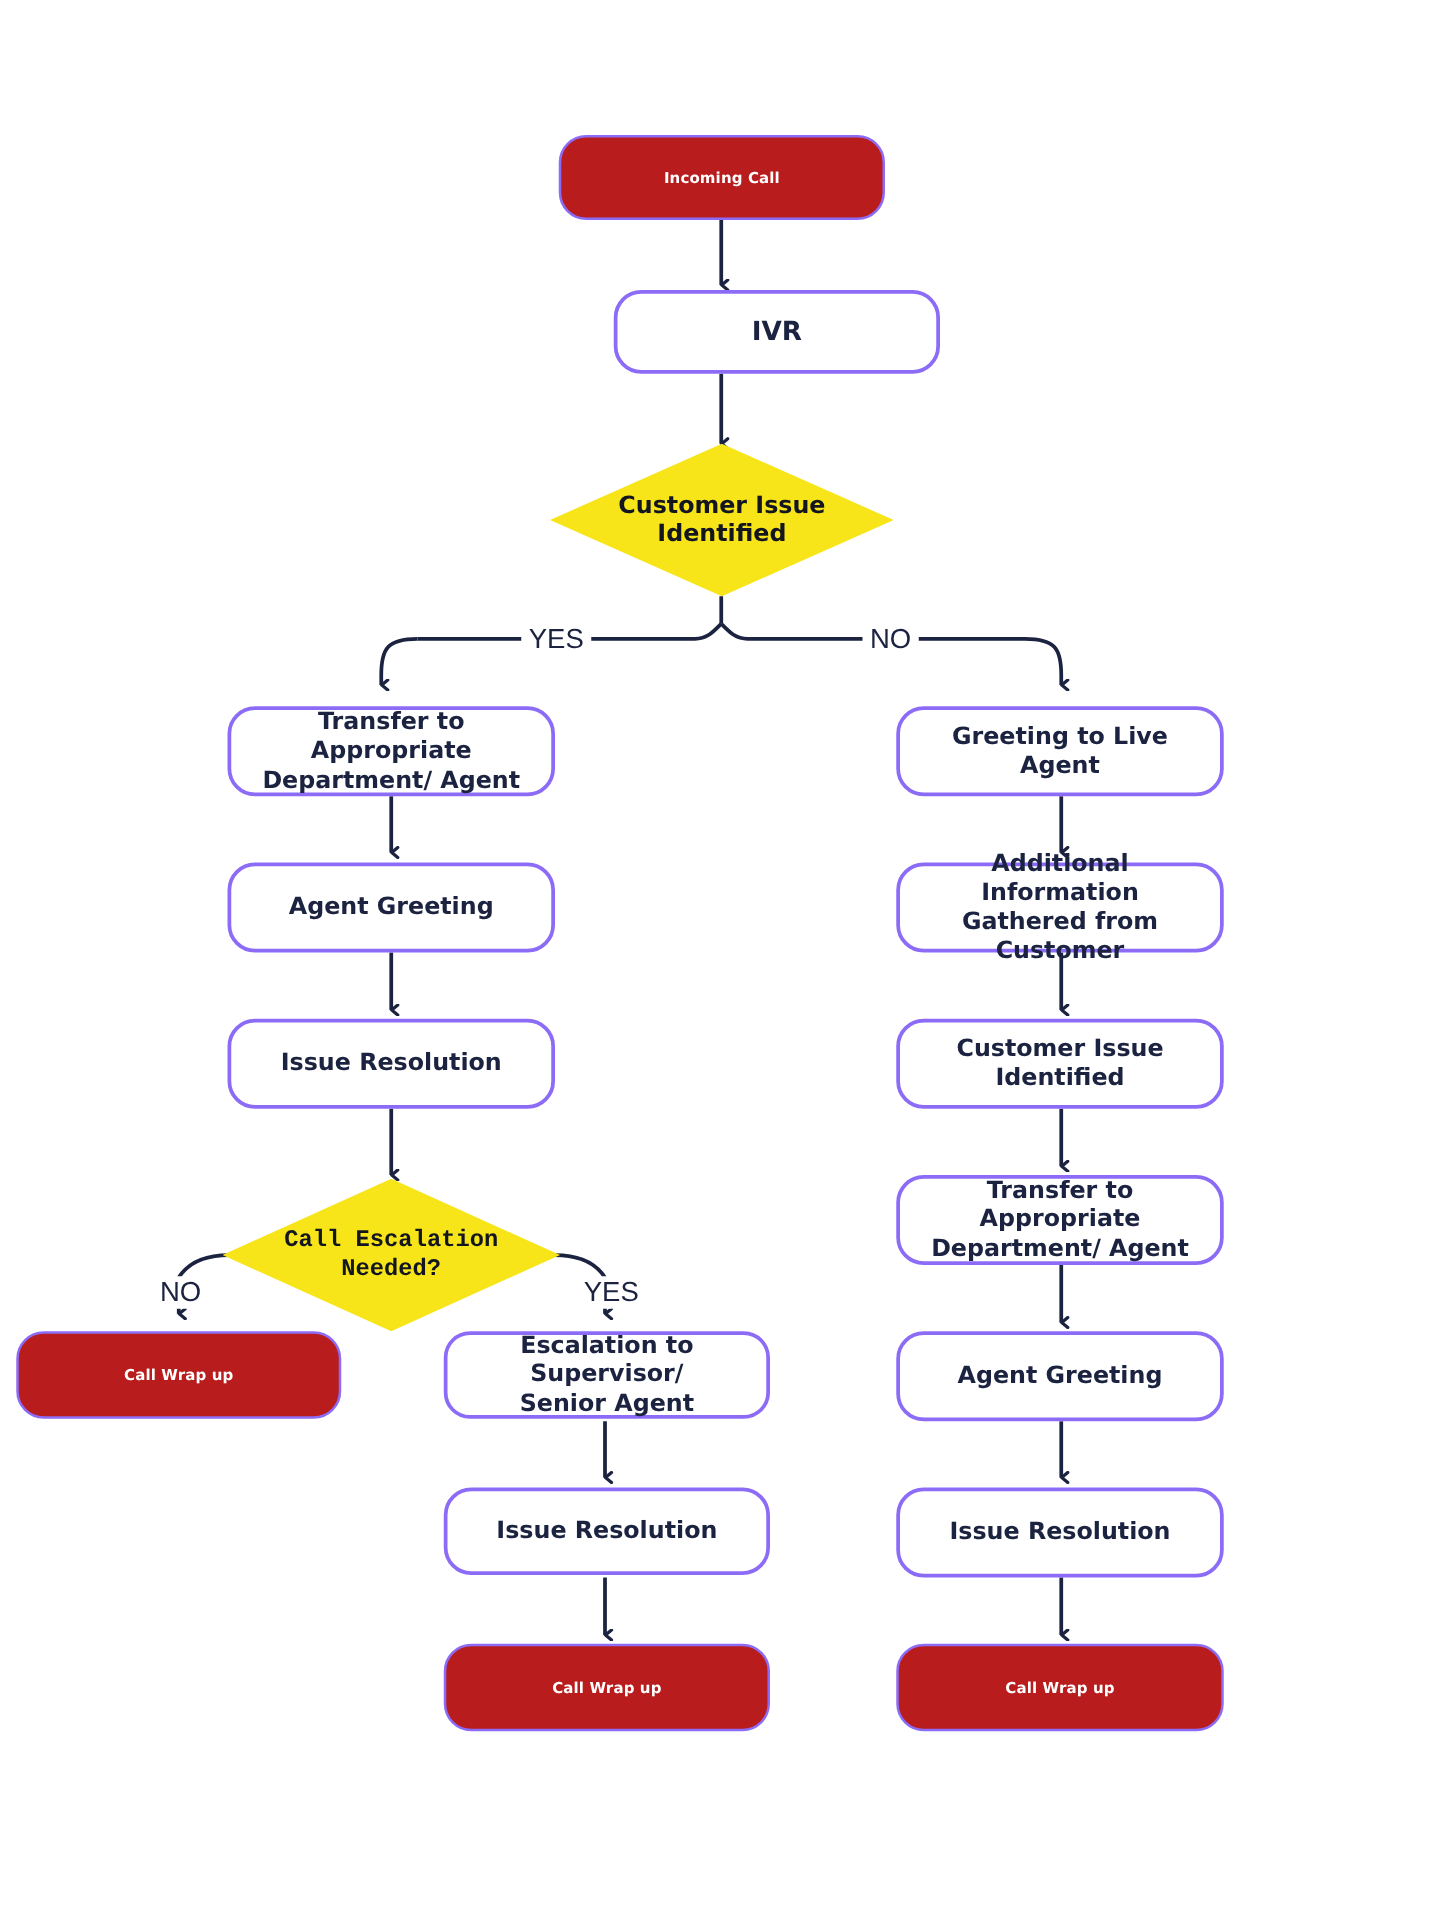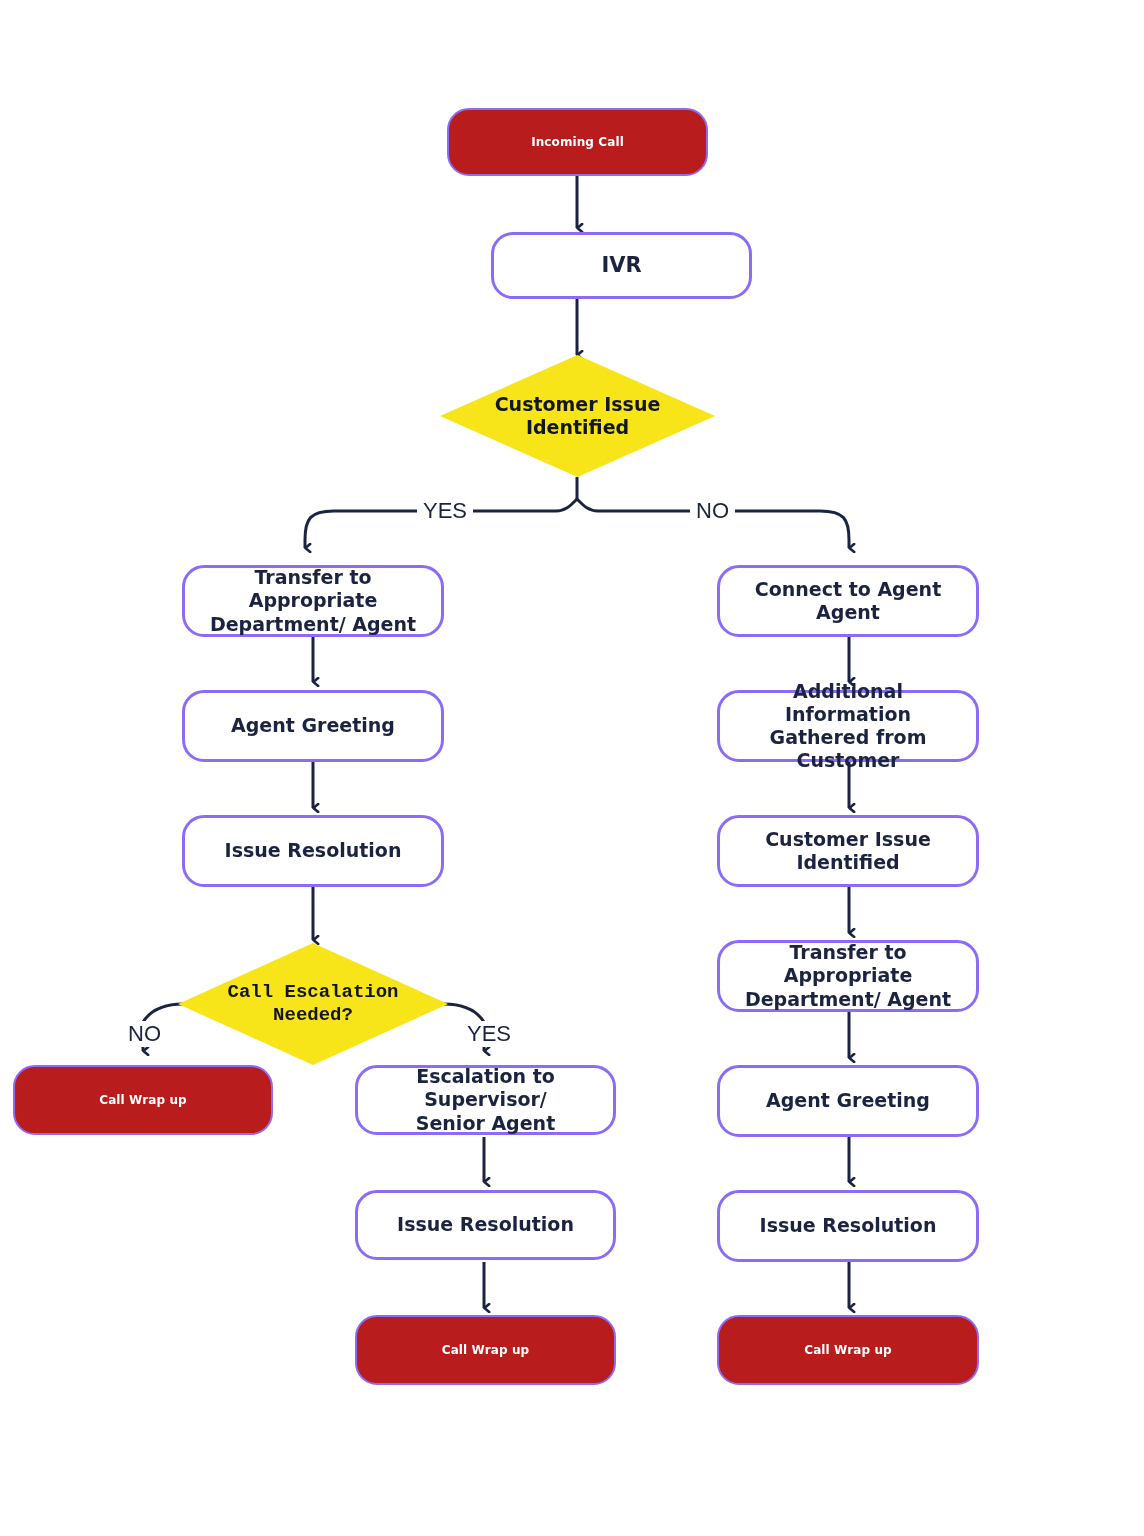--- a/index.html
+++ b/index.html
@@ -179,35 +179,35 @@
 Needed?</span>
   </div>
 
   <span class="edge-label" style="left:122px; top:1021px;">NO</span>
   <span class="edge-label" style="left:461px; top:1021px;">YES</span>
 
   <div class="node n-term" style="left:13px; top:1065px; width:260px; height:70px;">
     <span class="node-label">Call Wrap up</span>
   </div>
 
-  <div class="node n-proc" style="left:355px; top:1065px; width:261px; height:70px;">
+  <div class="node n-proc" style="left:355px; top:1065px; width:261px; height:70px;border-radius:21px;">
     <span class="node-label">Escalation to Supervisor/
 Senior Agent</span>
   </div>
 
   <div class="node n-proc" style="left:355px; top:1190px; width:261px; height:70px;">
     <span class="node-label">Issue Resolution</span>
   </div>
 
   <div class="node n-term" style="left:355px; top:1315px; width:261px; height:70px;">
     <span class="node-label">Call Wrap up</span>
   </div>
 
   <div class="node n-proc" style="left:717px; top:565px; width:262px; height:72px;">
-    <span class="node-label">Connect to Agent Agent</span>
+    <span class="node-label">Greeting to Live Agent</span>
   </div>
 
   <div class="node n-proc" style="left:717px; top:690px; width:262px; height:72px;">
     <span class="node-label">Additional Information
 Gathered from Customer</span>
   </div>
 
   <div class="node n-proc" style="left:717px; top:815px; width:262px; height:72px;">
     <span class="node-label">Customer Issue
 Identified</span>

